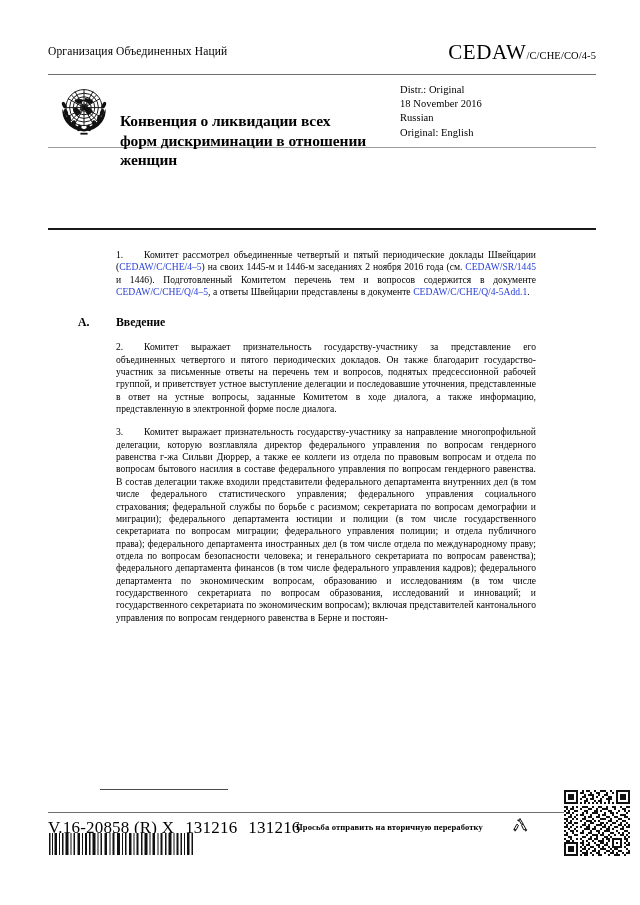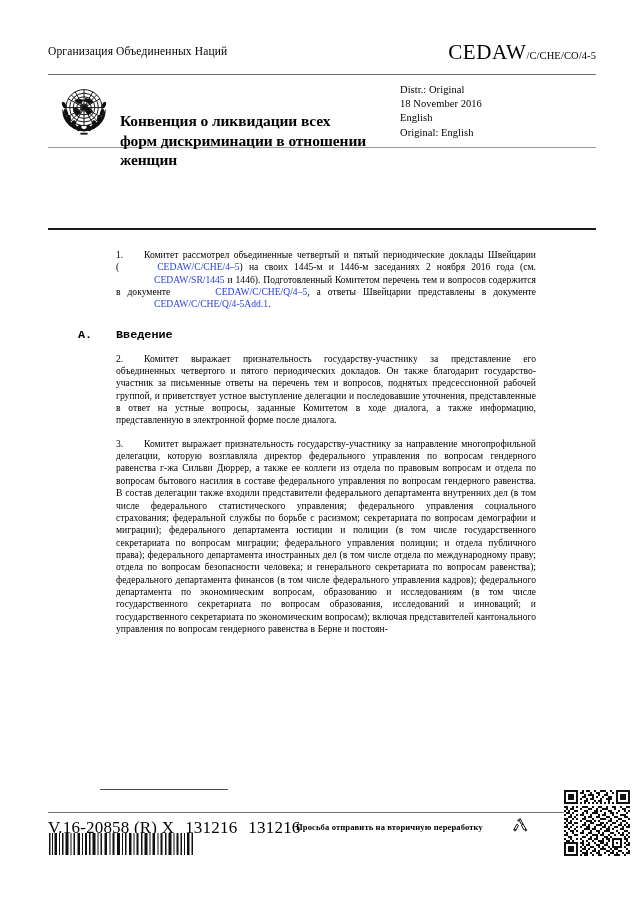--- a/index.html
+++ b/index.html
@@ -146,21 +146,20 @@
     line-height: 15.5px;
     letter-spacing: -0.05px;
     margin-top: 17px;
   }
   .sec-head {
     position: relative;
     margin-top: 17px;
     margin-left: 30px;
     font-size: 11.8px;
     font-weight: bold;
-    font-family: Liberation Mono, monospace;
   }
   .sec-head .sec-letter {
     display: inline-block;
     width: 38px;
   }
   .para {
     position: relative;
     margin-left: 68px;
     width: 420px;
     font-size: 9.6px;
@@ -171,21 +170,20 @@
     letter-spacing: 0px;
     word-spacing: 0.2px;
     hyphens: manual;
   }
   .para .pnum {
     display: inline-block;
     width: 28px;
   }
   .lnk {
     color: #2b40d8;
-    padding-left: 38px;
   }
 
   
   .footnote {
     position: absolute;
     left: 100px;
     top: 793px;
     width: 420px;
     font-size: 8.4px;
     line-height: 11px;
@@ -303,21 +301,21 @@
           <path d="M44 88 h12 v3 h-12z"></path>
         </g>
       </svg>
     </span>
 
     <div class="conv-title">Конвенция о ликвидации всех форм дискриминации в отношении женщин</div>
 
     <div class="distr-block">
       <div>Distr.: Original</div>
       <div>18 November 2016</div>
-      <div>English</div>
+      <div>Russian</div>
       <div>Original: English</div>
     </div>
   </div>
 
   <div class="rule-body"></div>
 
   <div class="content">
 
 
 

